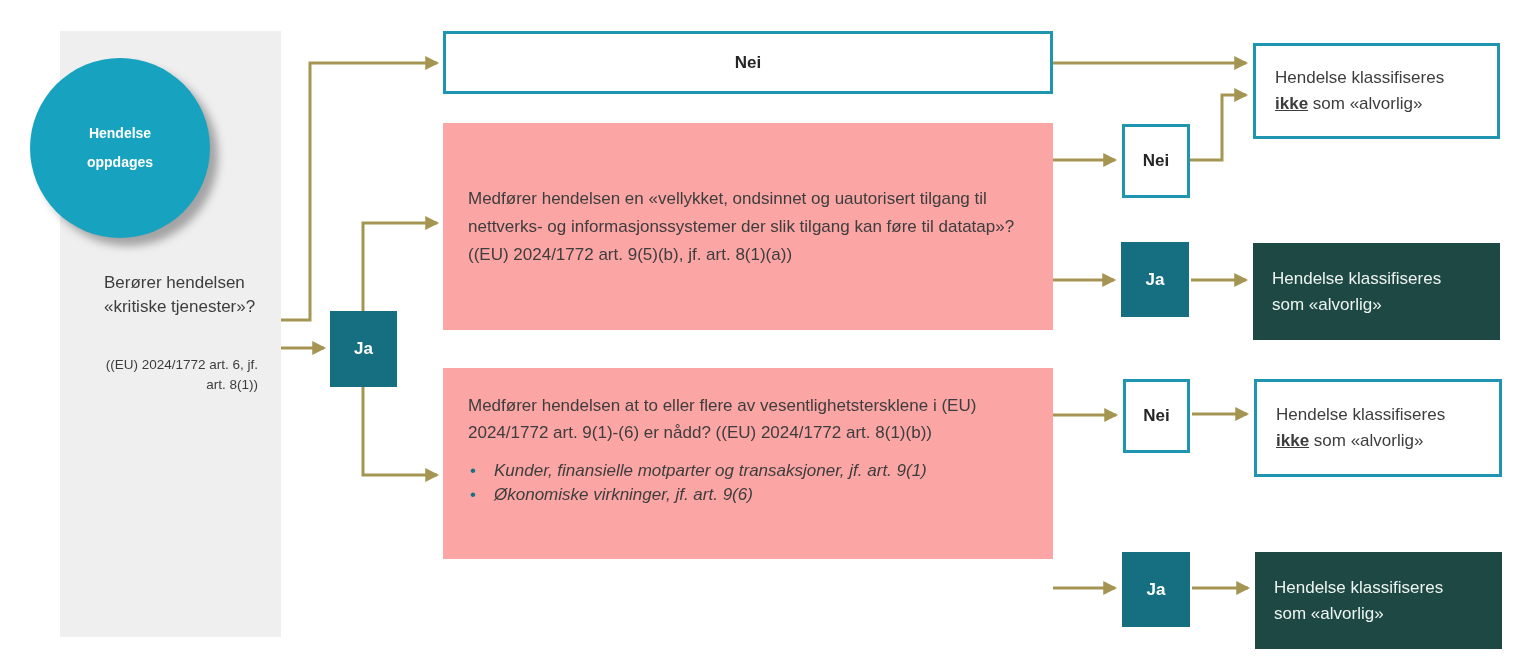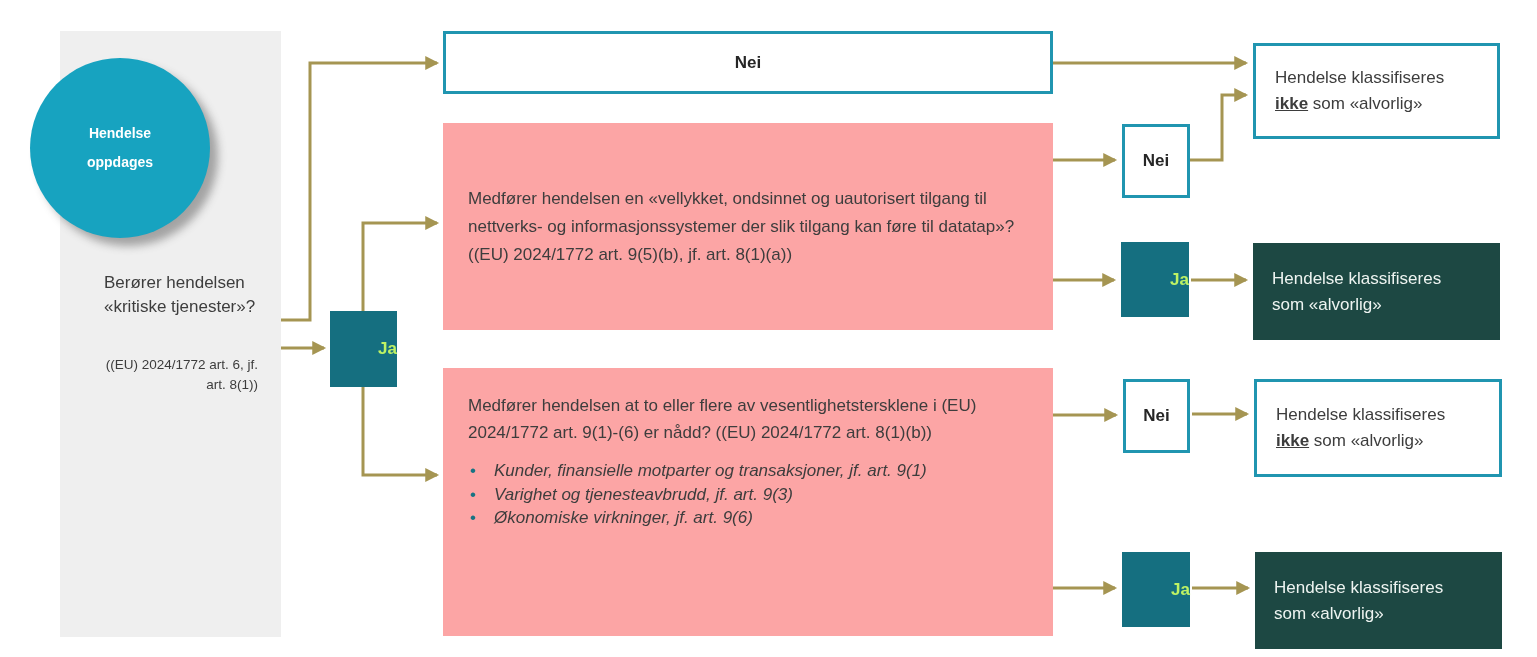--- a/index.html
+++ b/index.html
@@ -74,21 +74,21 @@
   }
   .qbox1 {
     left: 443px; top: 123px;
     width: 610px; height: 207px;
     display: flex; align-items: center;
     padding: 0 20px 0 25px;
     line-height: 28px;
   }
   .qbox2 {
     left: 443px; top: 368px;
-    width: 610px; height: 268px;
+    width: 610px; height: 191px;
     padding: 24px 20px 0 25px;
     line-height: 27px;
   }
   .qbox2 ul {
     list-style: none;
     margin: 13px 0 0 0;
     padding: 0;
   }
   .qbox2 li {
     position: relative;
@@ -109,22 +109,21 @@
     display: flex; align-items: center; justify-content: center;
     font-size: 17px; font-weight: bold;
   }
   .dec-no {
     background: #ffffff;
     border: 3px solid #2095b0;
     color: #262626;
   }
   .dec-yes {
     background: #156f80;
-    color: #bef264;
-    justify-content: flex-end;
+    color: #ffffff;
   }
   .ja-main { left: 330px; top: 311px; width: 67px; height: 76px; }
   .nei-1   { left: 1122px; top: 124px; width: 68px; height: 74px; }
   .ja-1    { left: 1121px; top: 242px; width: 68px; height: 75px; }
   .nei-2   { left: 1123px; top: 379px; width: 67px; height: 74px; }
   .ja-2    { left: 1122px; top: 552px; width: 68px; height: 75px; }
 
   
   .outcome {
     display: flex; flex-direction: column; justify-content: center;
@@ -195,21 +194,20 @@
     </div>
 
     <div class="abs qbox qbox1">
       <div>Medfører hendelsen en «vellykket, ondsinnet og uautorisert tilgang til nettverks- og informasjonssystemer der slik tilgang kan føre til datatap»? ((EU) 2024/1772 art. 9(5)(b), jf. art. 8(1)(a))</div>
     </div>
 
     <div class="abs qbox qbox2">
       <div>Medfører hendelsen at to eller flere av vesentlighetstersklene i (EU) 2024/1772 art. 9(1)-(6) er nådd? ((EU) 2024/1772 art. 8(1)(b))</div>
       <ul>
         <li>Kunder, finansielle motparter og transaksjoner, jf. art. 9(1)</li>
-        <li>Varighet og tjenesteavbrudd, jf. art. 9(3)</li>
         <li>Økonomiske virkninger, jf. art. 9(6)</li>
       </ul>
     </div>
 
     <div class="abs dec dec-no nei-1">
       <span>Nei</span>
     </div>
     <div class="abs dec dec-yes ja-1">
       <span>Ja</span>
     </div>

